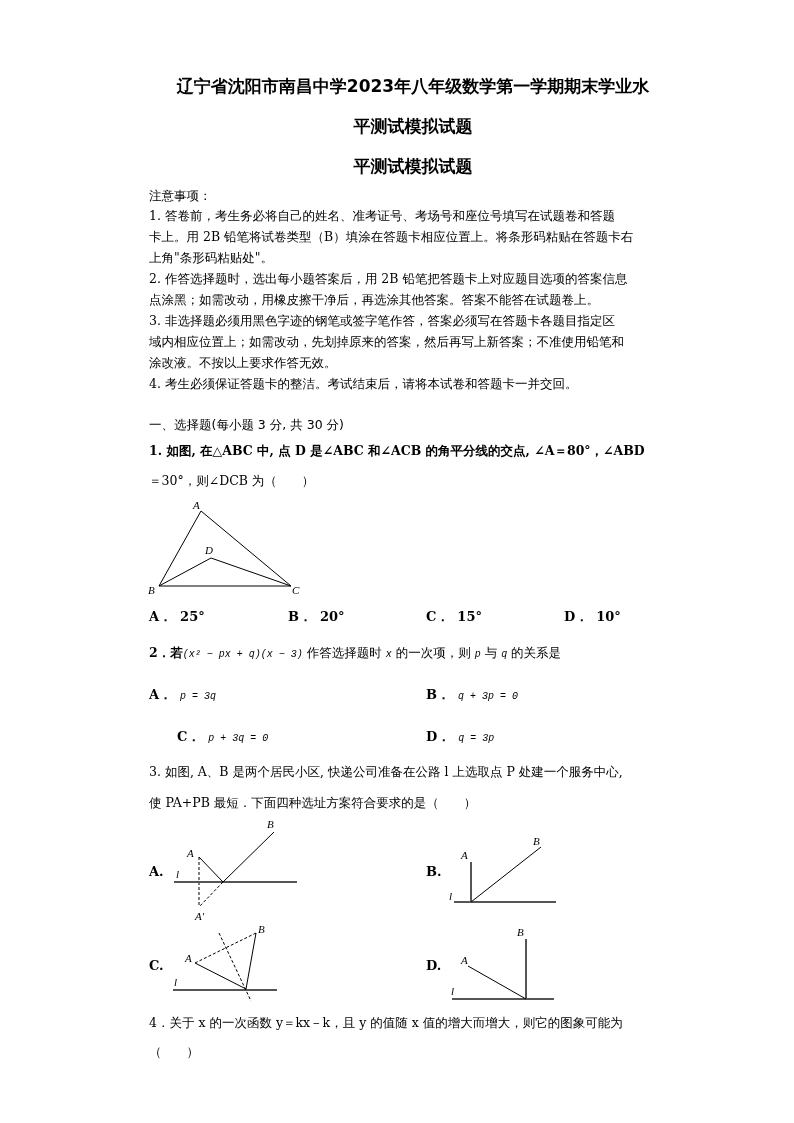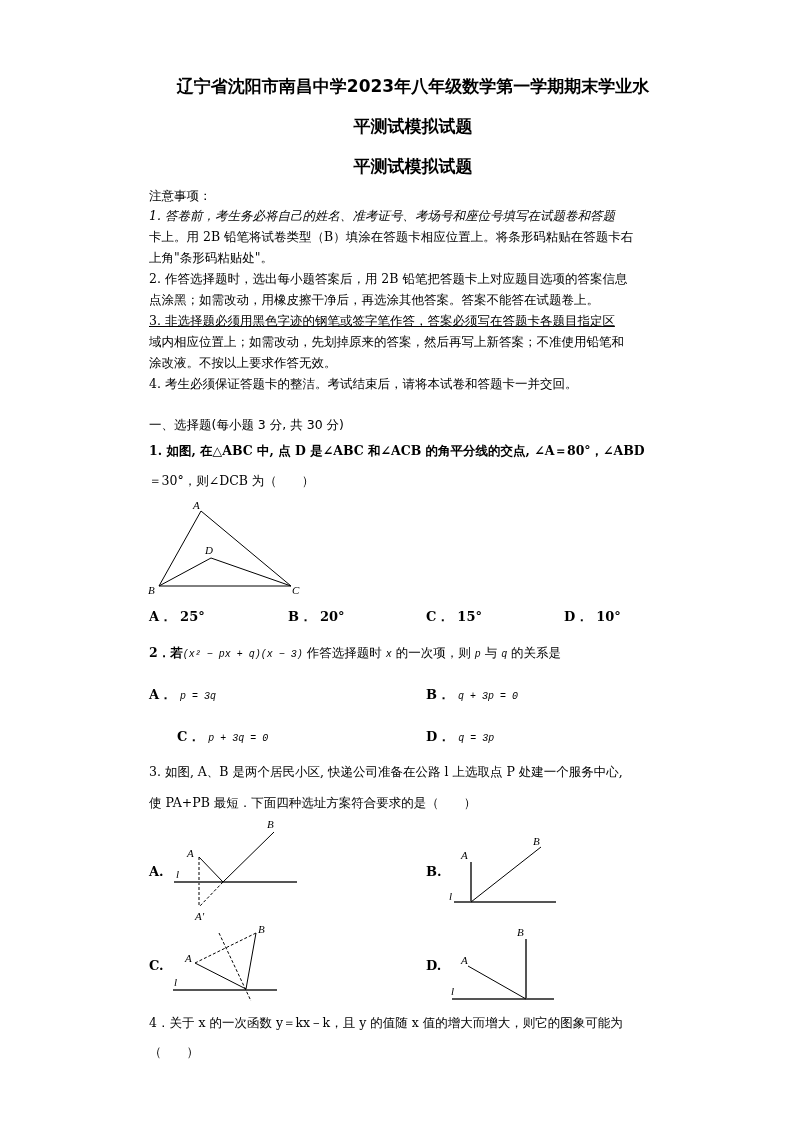--- a/index.html
+++ b/index.html
@@ -25,26 +25,26 @@
 </head>
 <body>
 
 <div class="page">
 
   <div class="title t1">辽宁省沈阳市南昌中学2023年八年级数学第一学期期末学业水</div>
   <div class="title t2">平测试模拟试题</div>
   <div class="title t3">平测试模拟试题</div>
 
   <div class="line sans" style="top:188px;">注意事项：</div>
-  <div class="line" style="top:208px;font-style:italic;">1. 答卷前，考生务必将自己的姓名、准考证号、考场号和座位号填写在试题卷和答题</div>
+  <div class="line" style="top:208px;">1. 答卷前，考生务必将自己的姓名、准考证号、考场号和座位号填写在试题卷和答题</div>
   <div class="line" style="top:229px;">卡上。用 2B 铅笔将试卷类型（B）填涂在答题卡相应位置上。将条形码粘贴在答题卡右</div>
   <div class="line" style="top:250px;">上角"条形码粘贴处"。</div>
   <div class="line" style="top:271px;">2. 作答选择题时，选出每小题答案后，用 2B 铅笔把答题卡上对应题目选项的答案信息</div>
   <div class="line" style="top:292px;">点涂黑；如需改动，用橡皮擦干净后，再选涂其他答案。答案不能答在试题卷上。</div>
-  <div class="line" style="top:313px;text-decoration:underline;">3. 非选择题必须用黑色字迹的钢笔或签字笔作答，答案必须写在答题卡各题目指定区</div>
+  <div class="line" style="top:313px;">3. 非选择题必须用黑色字迹的钢笔或签字笔作答，答案必须写在答题卡各题目指定区</div>
   <div class="line" style="top:334px;">域内相应位置上；如需改动，先划掉原来的答案，然后再写上新答案；不准使用铅笔和</div>
   <div class="line" style="top:355px;">涂改液。不按以上要求作答无效。</div>
   <div class="line" style="top:376px;">4. 考生必须保证答题卡的整洁。考试结束后，请将本试卷和答题卡一并交回。</div>
 
   <div class="line sans" style="top:417px;">一、选择题(每小题 3 分, 共 30 分)</div>
 
   <div class="line" style="top:443px;font-weight:bold;">1. 如图, 在△ABC 中, 点 D 是∠ABC 和∠ACB 的角平分线的交点, ∠A＝80°，∠ABD</div>
   <div class="line" style="top:473px;">＝30°，则∠DCB 为（　　）</div>
 
   <svg style="left:125px; top:495px;" width="200" height="110">

